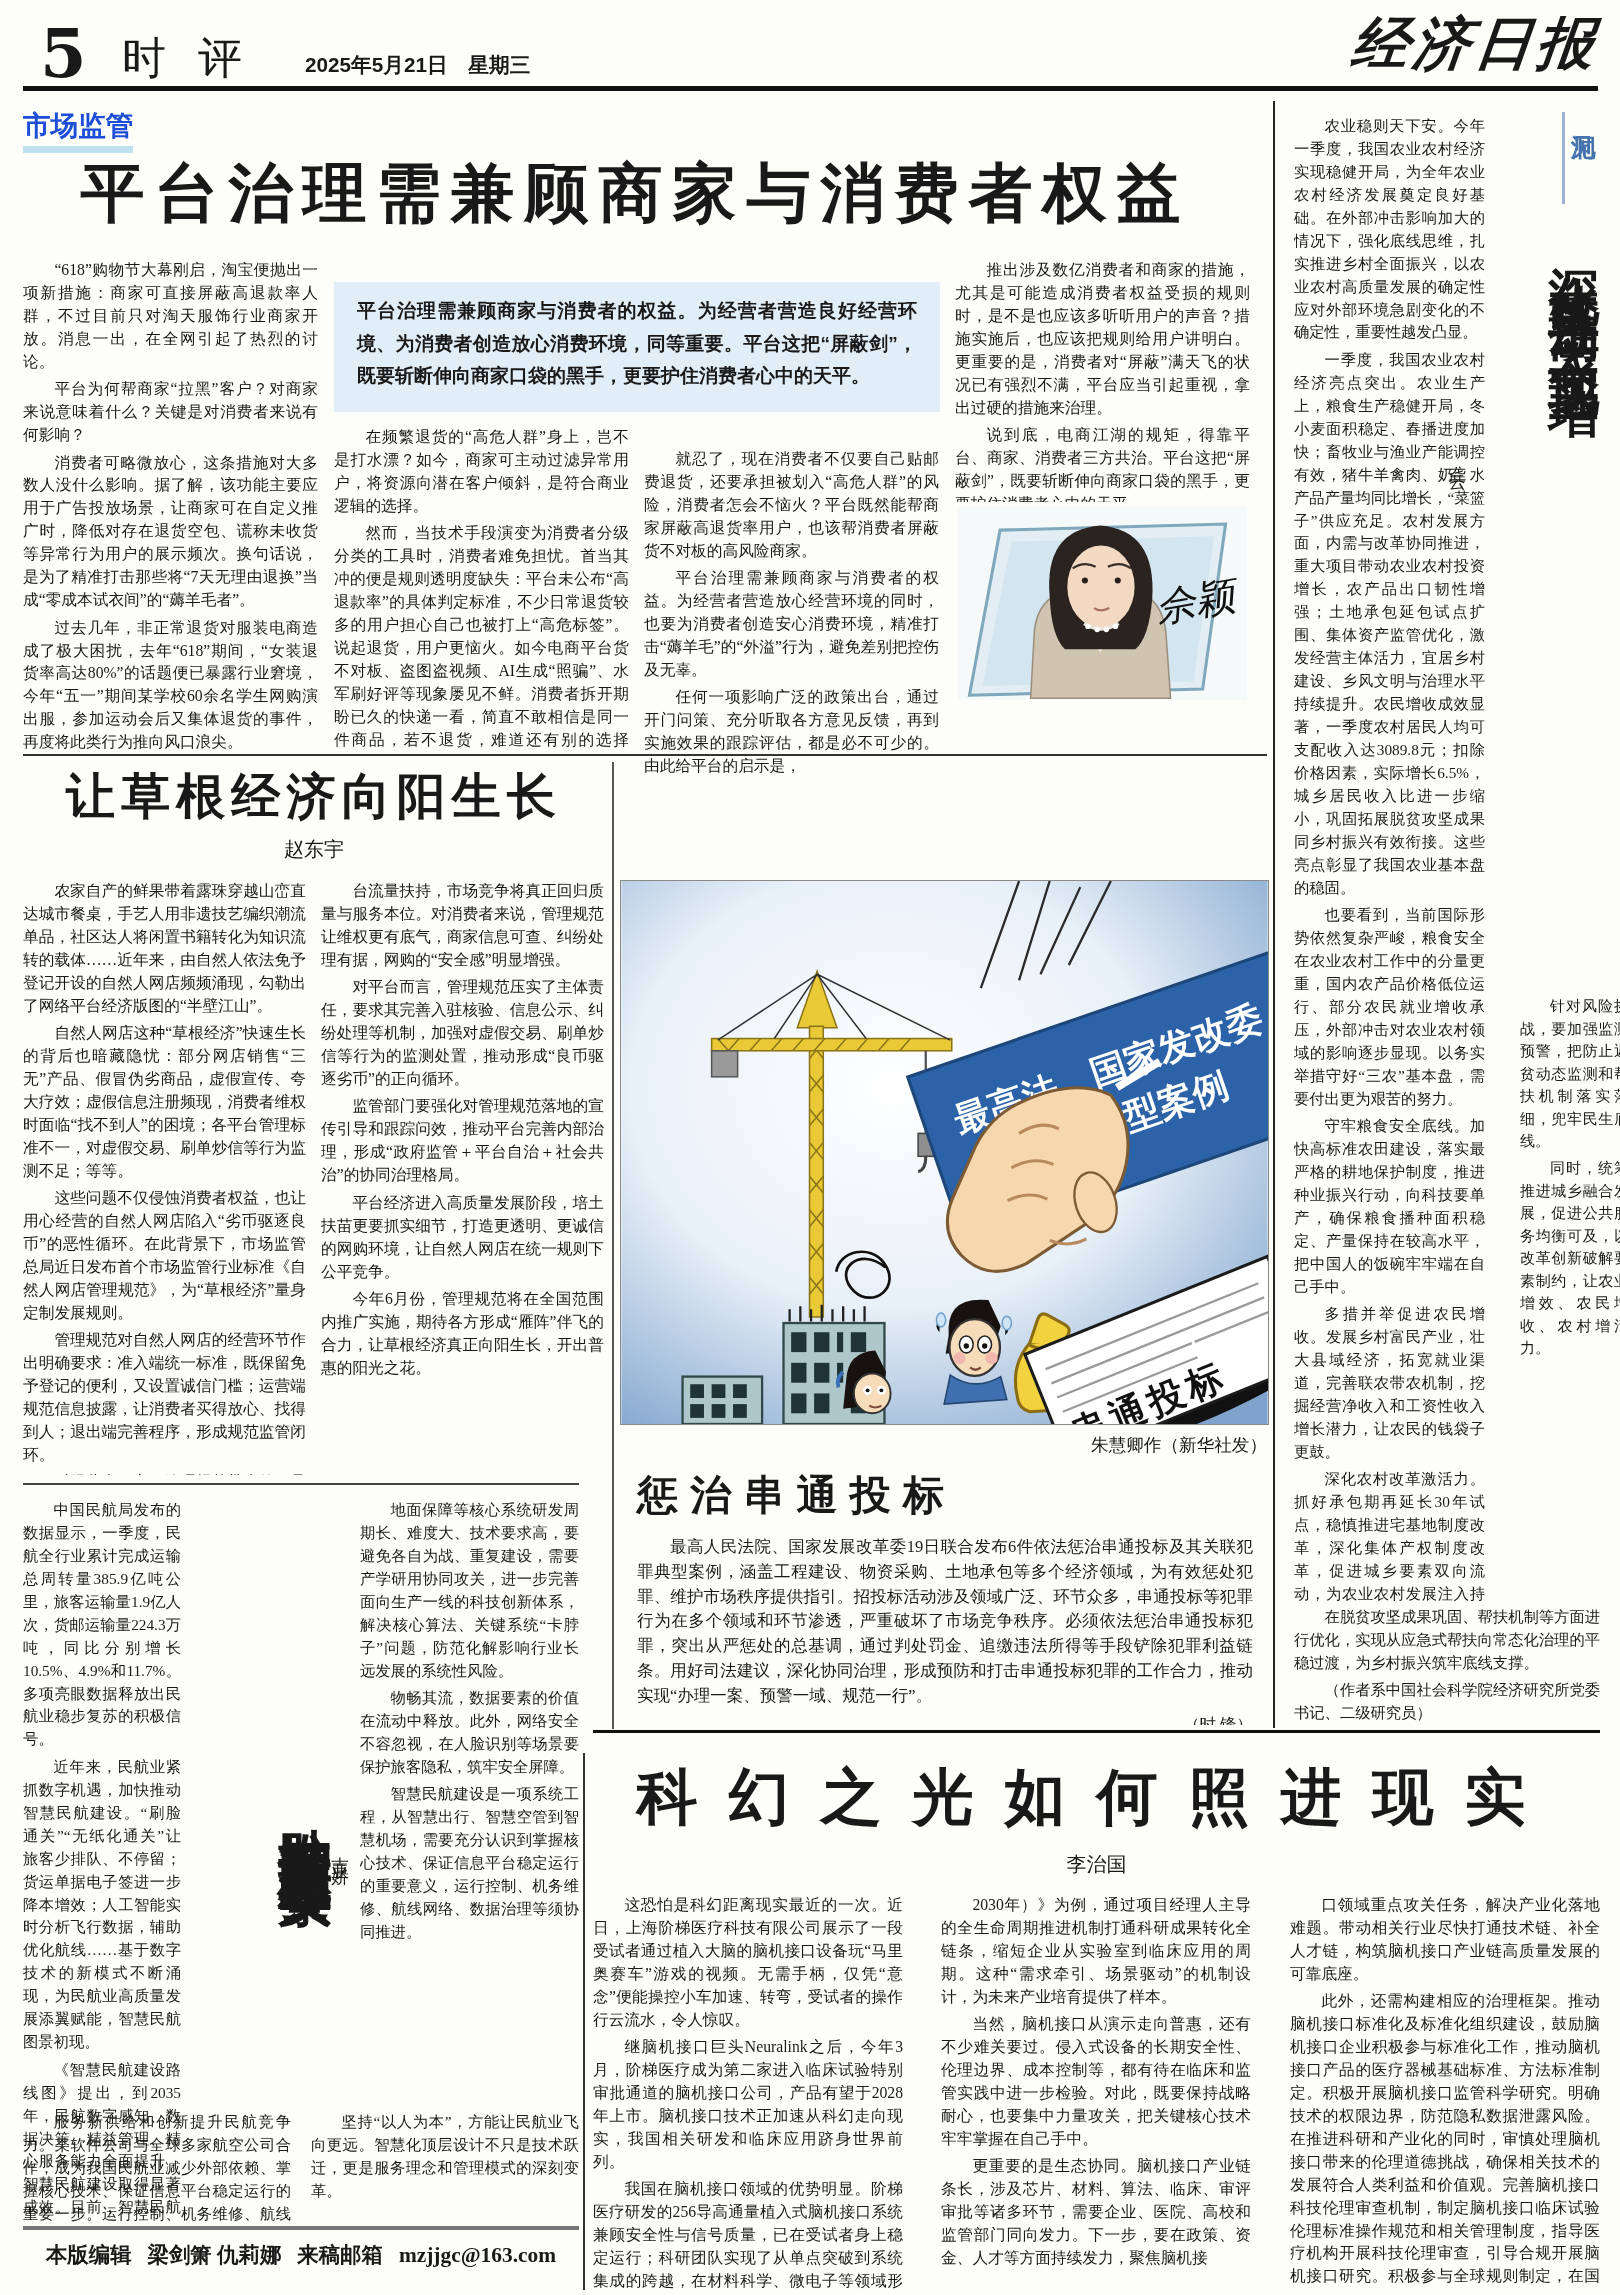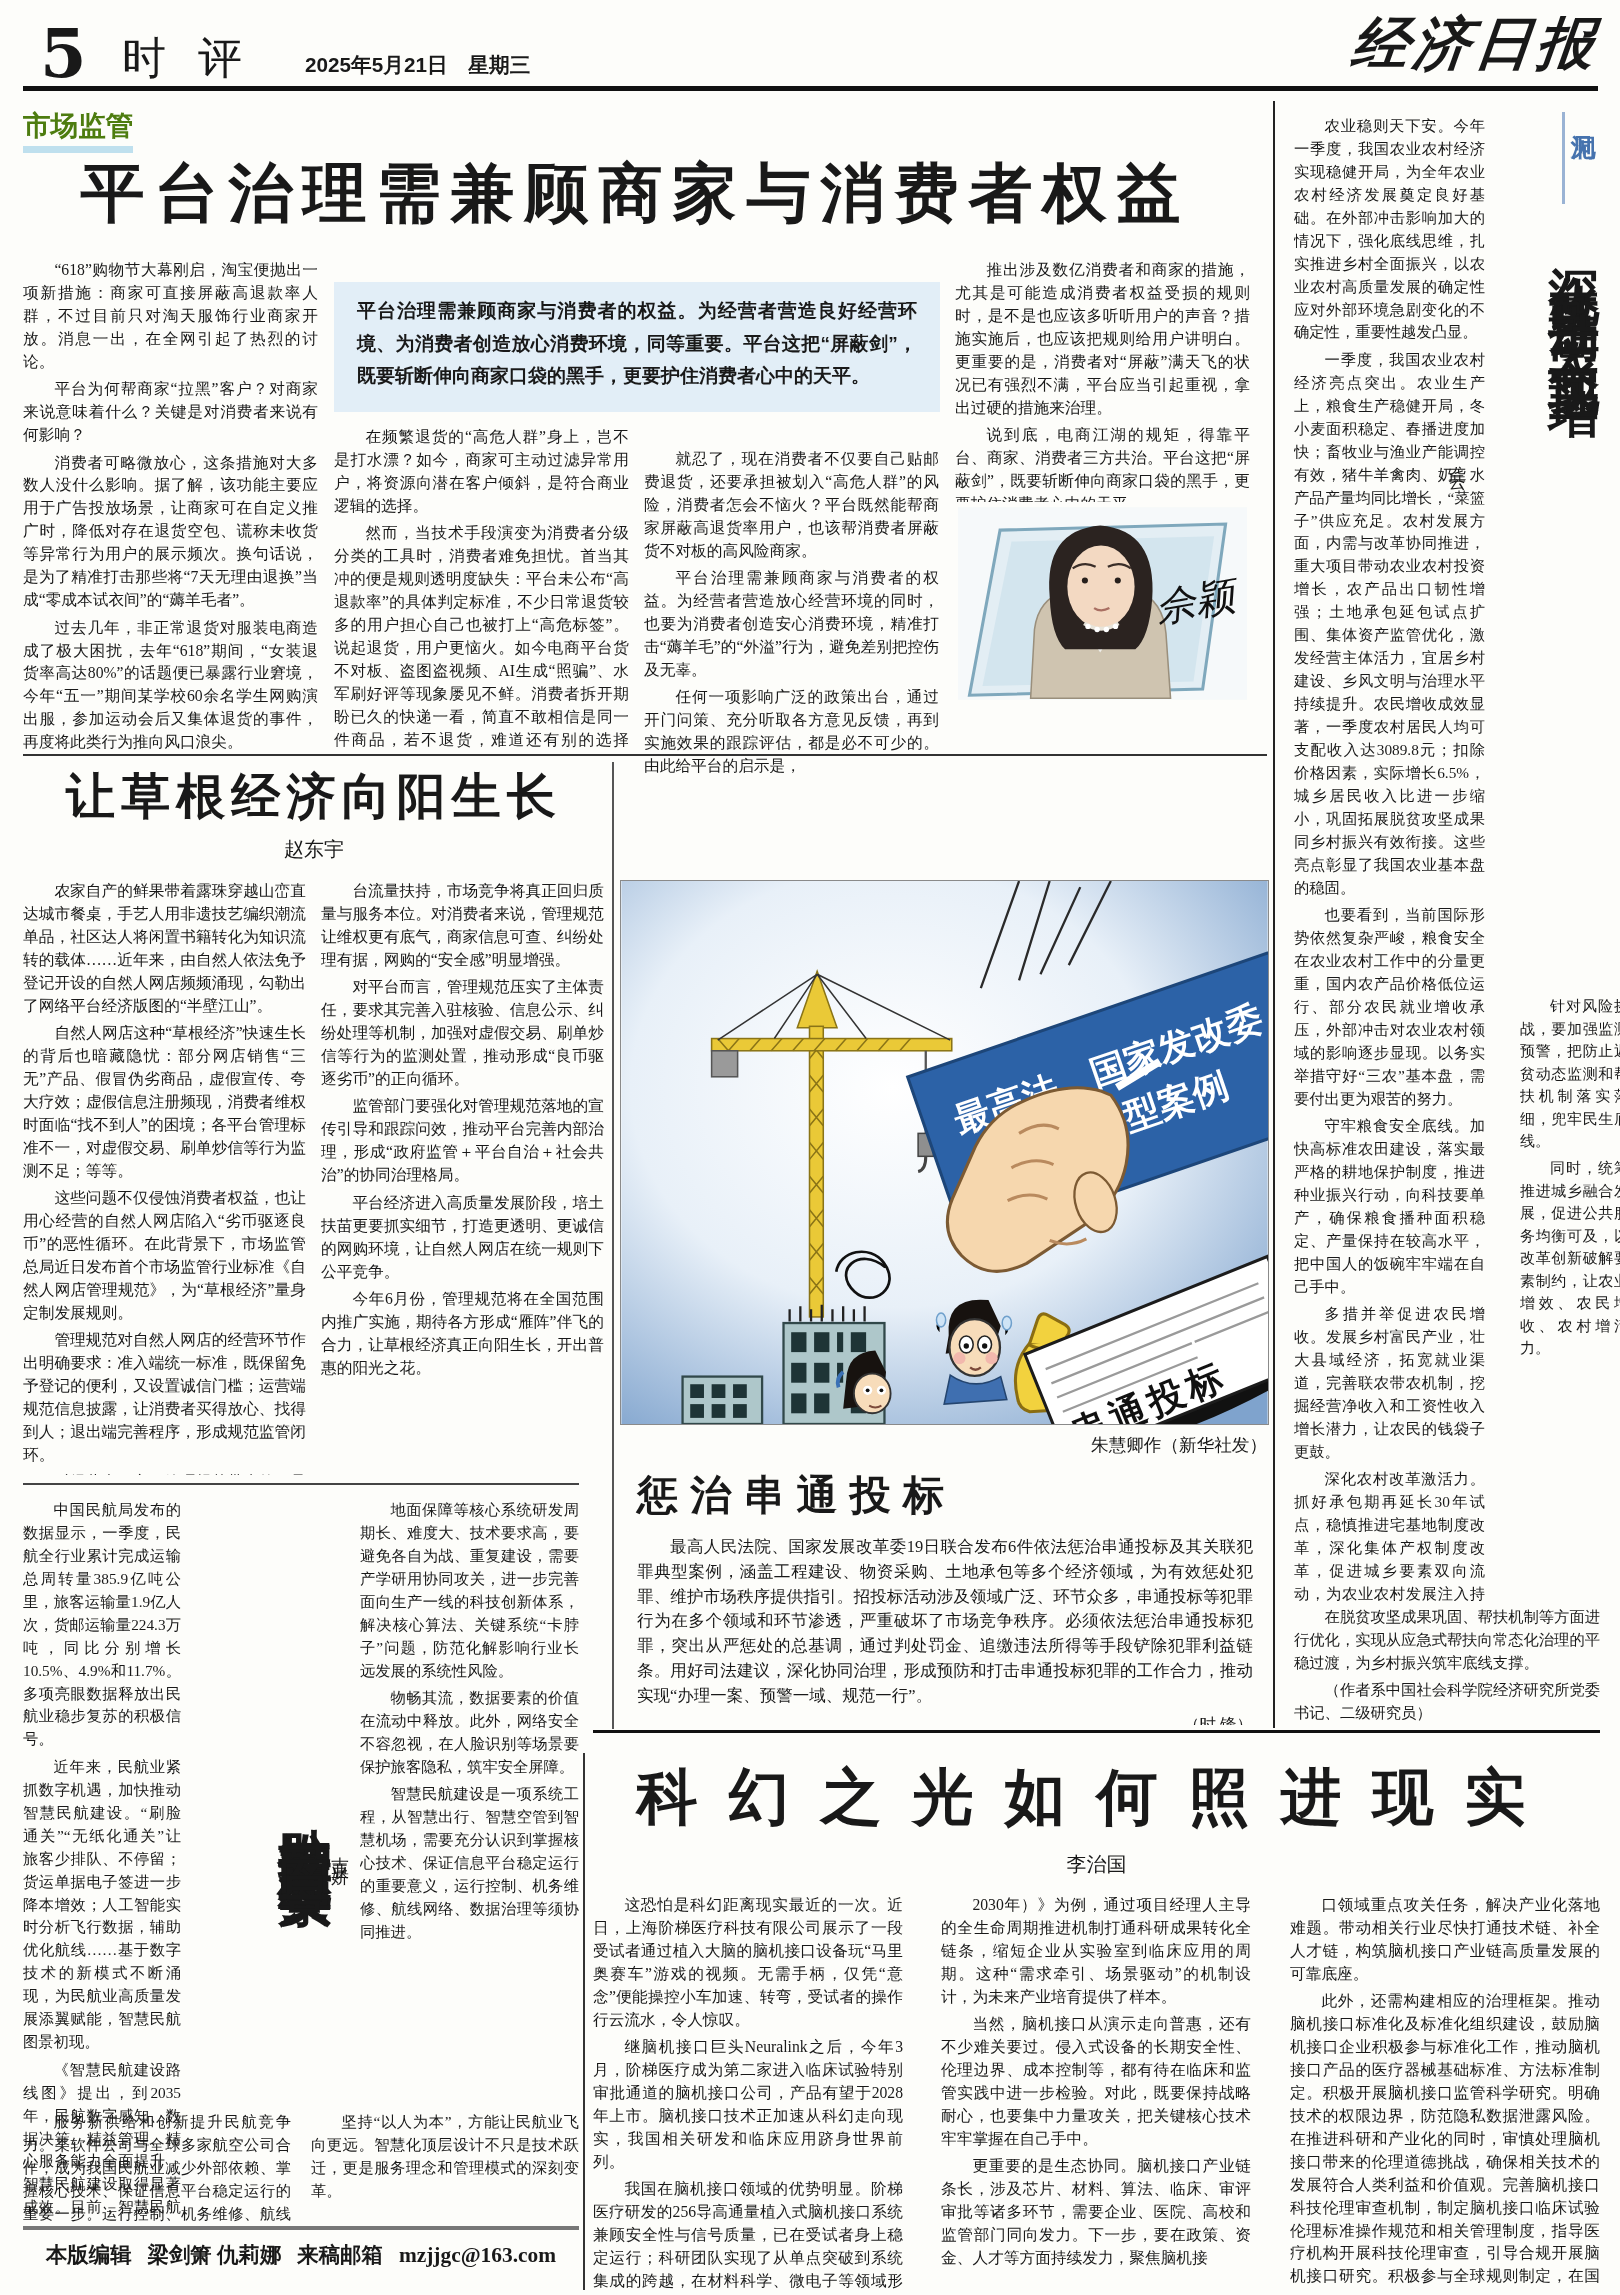--- a/index.html
+++ b/index.html
@@ -13,21 +13,21 @@
   .small-txt{font-size:15.3px;line-height:1.5;}
   .vert{writing-mode:vertical-rl;text-orientation:upright;}
   .rule-h{background:#111;}
   .rule-v{background:#222;}
   
   #page-num{left:40px;top:13.8px;font-size:67px;font-weight:900;font-family:"DejaVu Serif",serif;}
   #section-name{left:122px;top:29px;font-size:44px;font-weight:400;letter-spacing:32px;}
   #date-line{left:305px;top:51px;font-size:20.7px;font-weight:bold;}
   #masthead{right:21.4px;top:6.1px;font-size:57px;font-weight:900;font-style:italic;
             font-family:"DejaVu Serif",serif;transform:skewX(-6deg);letter-spacing:4.6px;}
-  #tag-market{left:23px;top:107px;font-size:27.6px;font-weight:900;color:#4d7c0f;
+  #tag-market{left:23px;top:107px;font-size:27.6px;font-weight:900;color:#1d4ed8;
               border-bottom:7.7px solid #bfe0ee;padding-bottom:2.3px;}
   
   #lead-title{left:46px;top:150px;width:1179px;text-align:center;font-size:64px;font-weight:900;letter-spacing:10px;}
   #summary-box{left:334px;top:282px;width:560px;height:104px;background:#e2eef7;
                padding:13px 23px;font-size:19px;line-height:1.72;font-weight:600;text-align:justify;}
   
   #dj-label{right:17px;top:112px;font-size:25px;font-weight:bold;color:#4673ae;
             border-left:3.8px solid #9ab3d4;padding:3.1px 2.3px;height:86px;}
   #dj-title{left:1491px;top:227px;width:109px;height:729px;font-size:51px;font-weight:900;
             letter-spacing:9.2px;line-height:1.0;}

